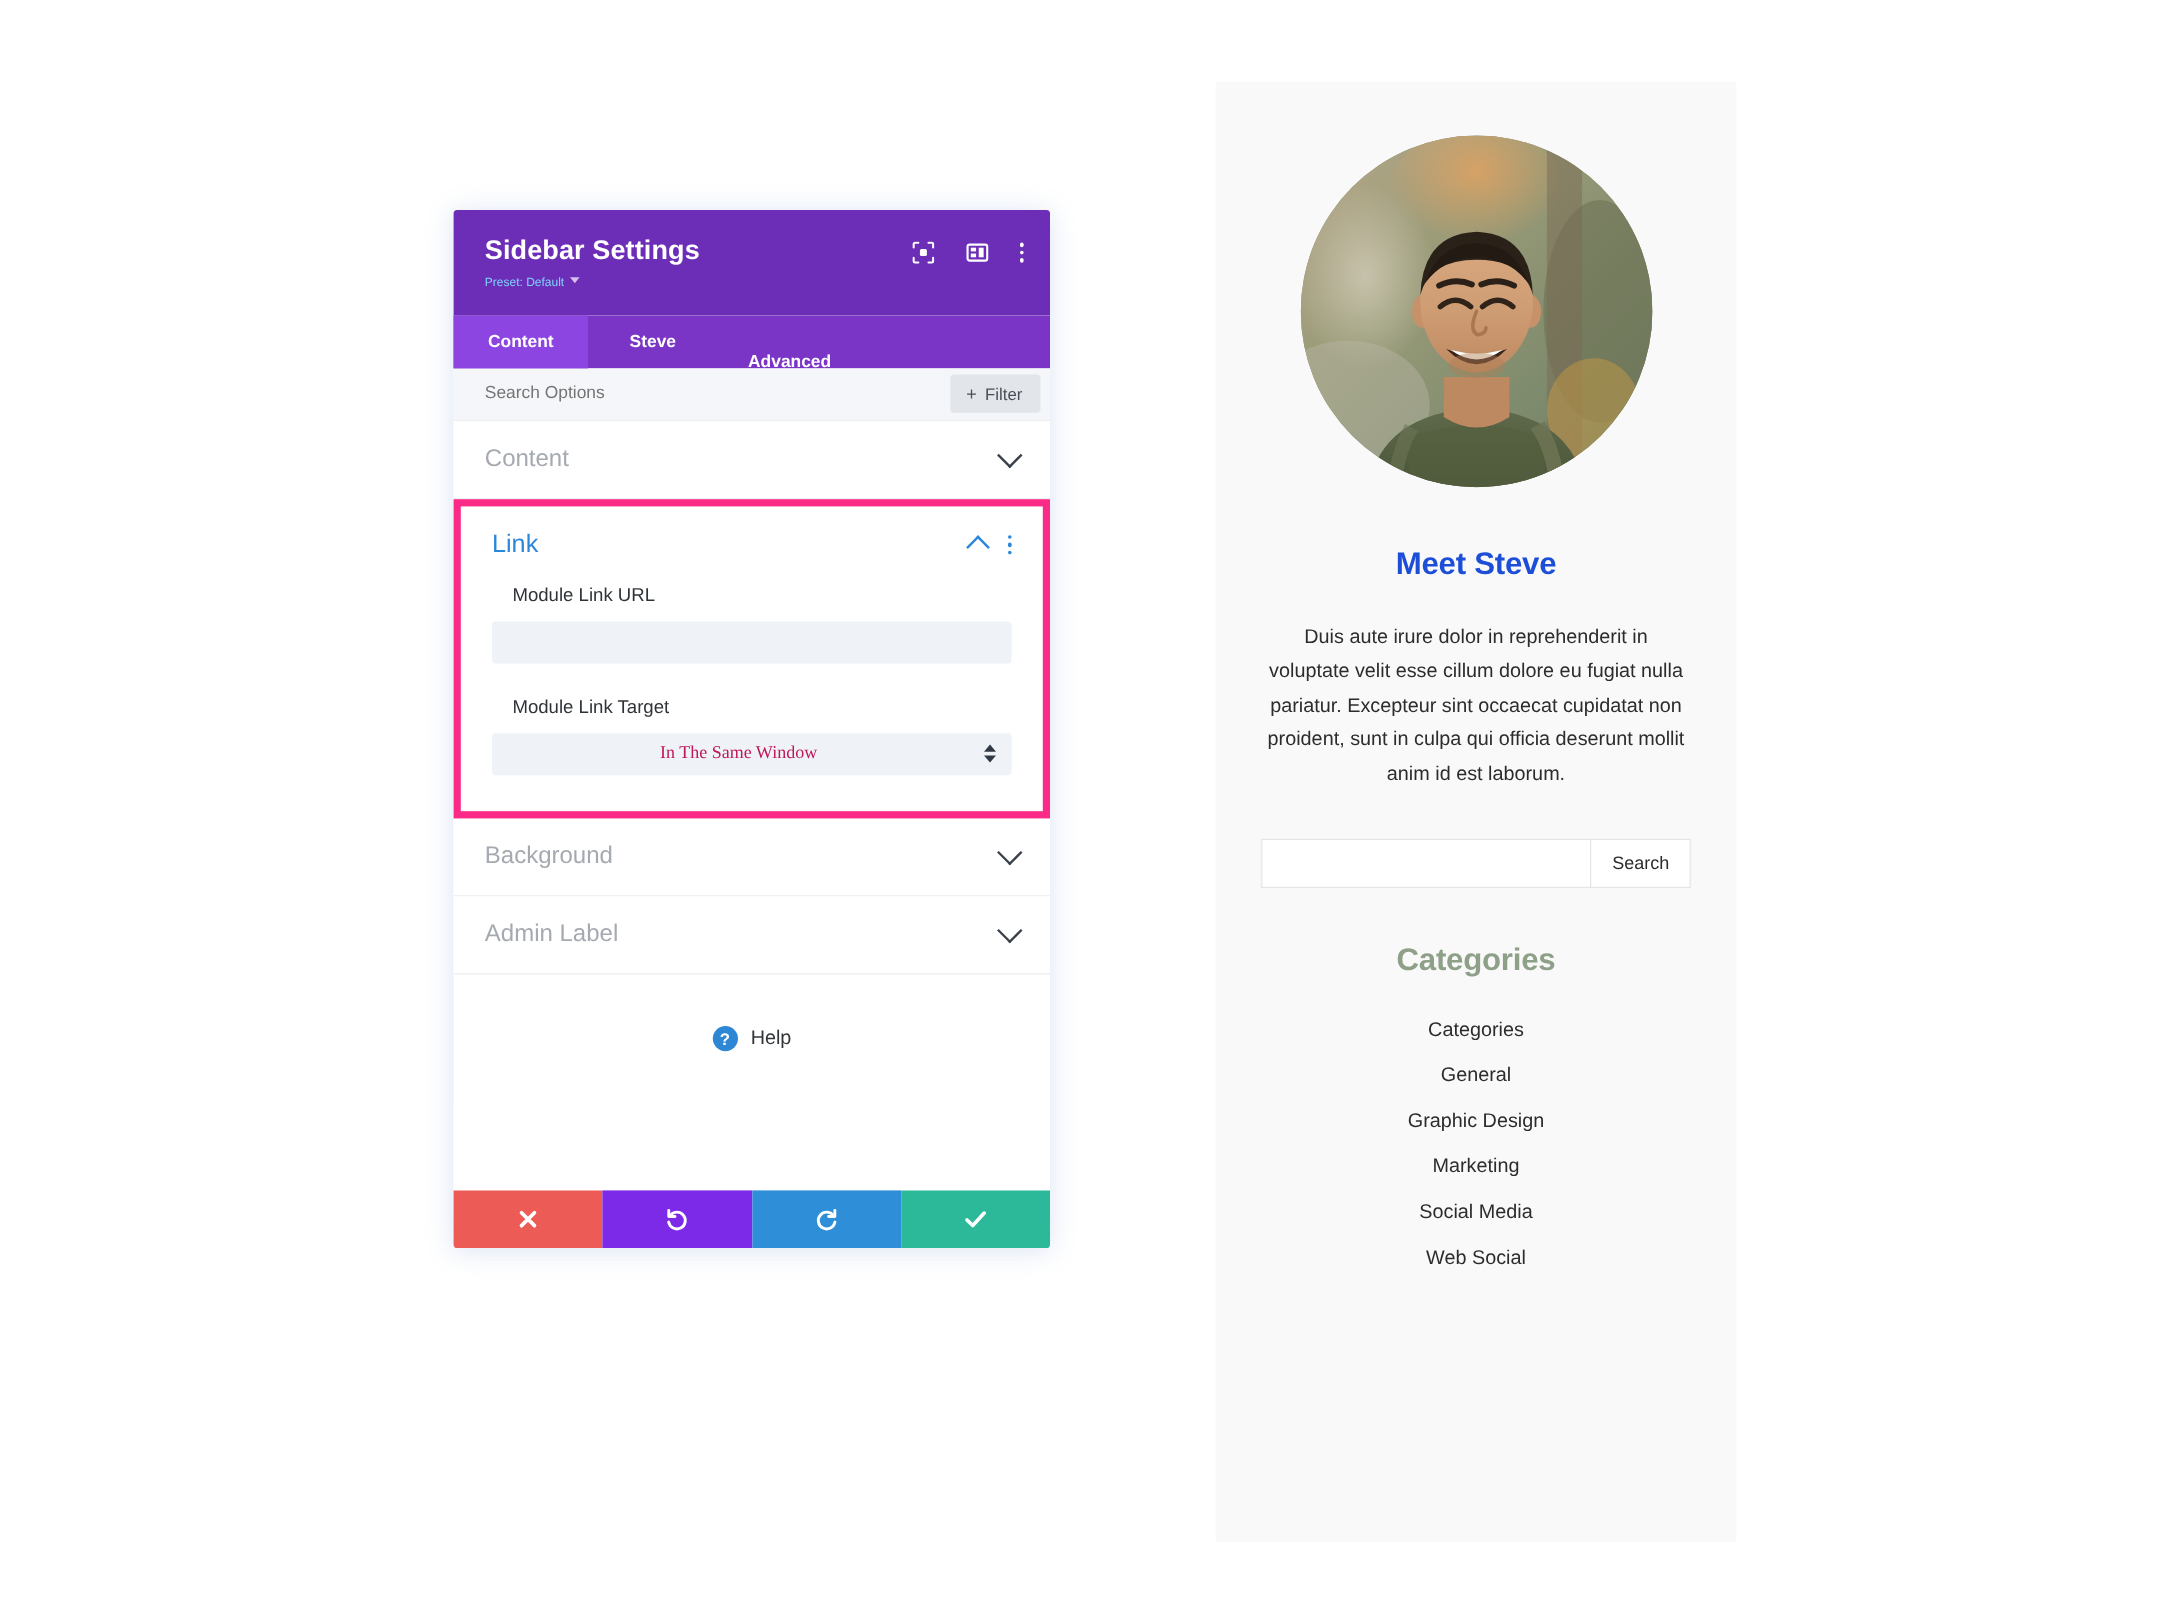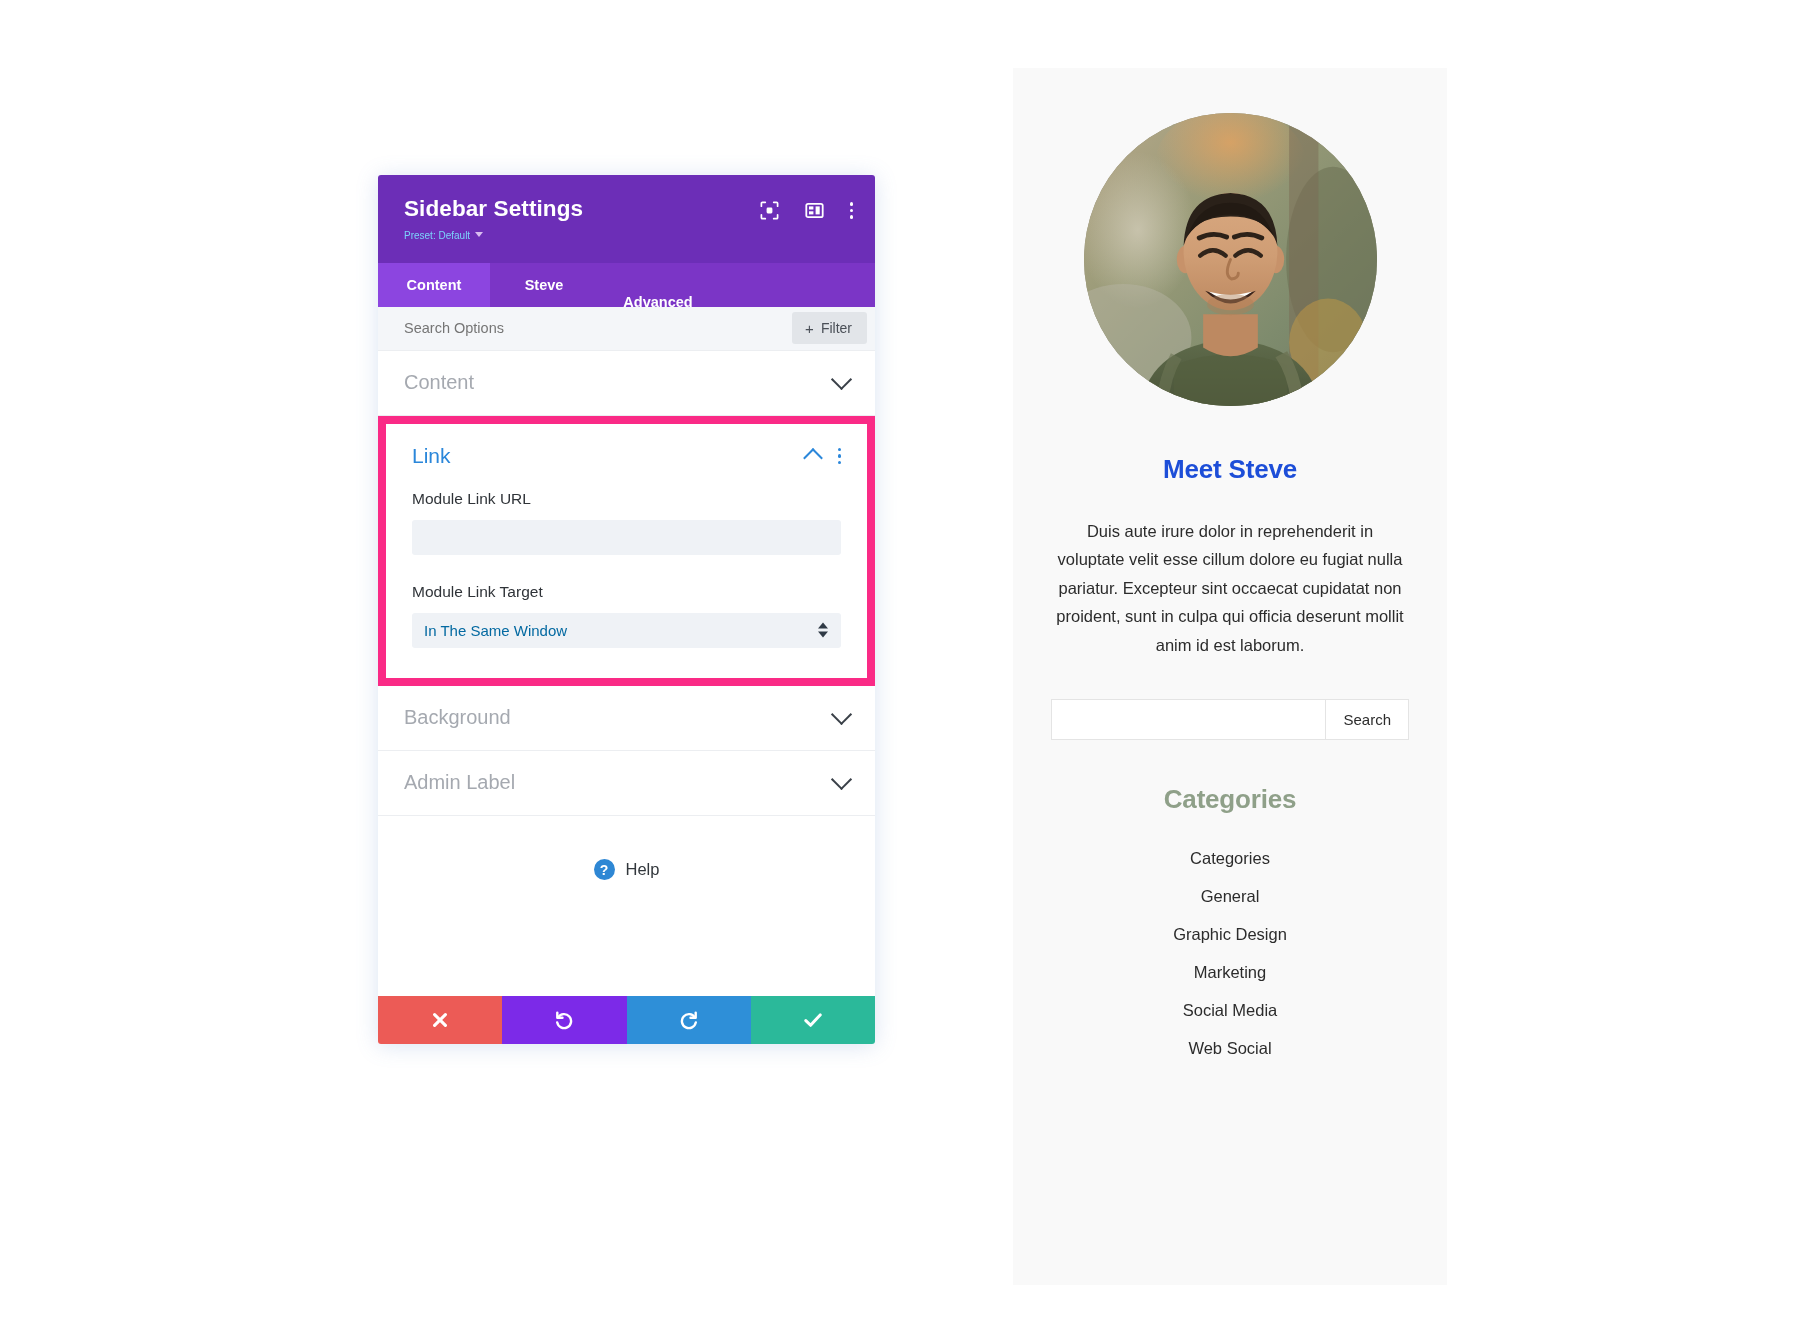--- a/index.html
+++ b/index.html
@@ -131,21 +131,21 @@
   .chev {
     width: 15px; height: 15px;
     border-right: 2.4px solid #3a4048;
     border-bottom: 2.4px solid #3a4048;
     transform: rotate(45deg);
     margin-top: -6px;
   }
 
   
   #link-section {
-    border: 8px solid #7f1d1d;
+    border: 6px solid #7f1d1d;
     border-color: #fa2a86;
     margin: 0;
     background: #ffffff;
     position: relative;
     z-index: 5;
   }
   .link-inner { padding: 20px 26px 30px 26px; }
   .link-head {
     display: flex;
     align-items: center;
@@ -165,20 +165,21 @@
     margin-top: 5px;
   }
   .dots-v { display: flex; flex-direction: column; gap: 3px; }
   .dots-v i { width: 3.5px; height: 3.5px; border-radius: 50%; background: #2b87da; display:block; }
   .dots-v.white i { background: #ffffff; }
 
   .field-label {
     font-size: 15.5px;
     color: #2f3338;
     margin-bottom: 12px;
+    margin-left: 17px;
   }
   .text-input {
     width: 100%;
     height: 35px;
     background: #eff2f6;
     border: none;
     border-radius: 3px;
     outline: none;
     font-family: inherit;
     font-size: 15px;
@@ -187,27 +188,28 @@
   }
   .field-block + .field-block { margin-top: 28px; }
   .select-wrap { position: relative; }
   .select-input {
     width: 100%;
     height: 35px;
     background: #eff2f6;
     border: none;
     border-radius: 3px;
     outline: none;
-    font-family: Liberation Sans, sans-serif;
+    font-family: Liberation Serif, serif;
     font-size: 15px;
-    color: #0369a1;
+    color: #be185d;
     padding: 0 34px 0 12px;
     appearance: none;
     -webkit-appearance: none;
     cursor: pointer;
+    text-align: center;
   }
   .stepper-arrows {
     position: absolute;
     right: 13px;
     top: 50%;
     transform: translateY(-50%);
     display: flex;
     flex-direction: column;
     gap: 3px;
     pointer-events: none;

